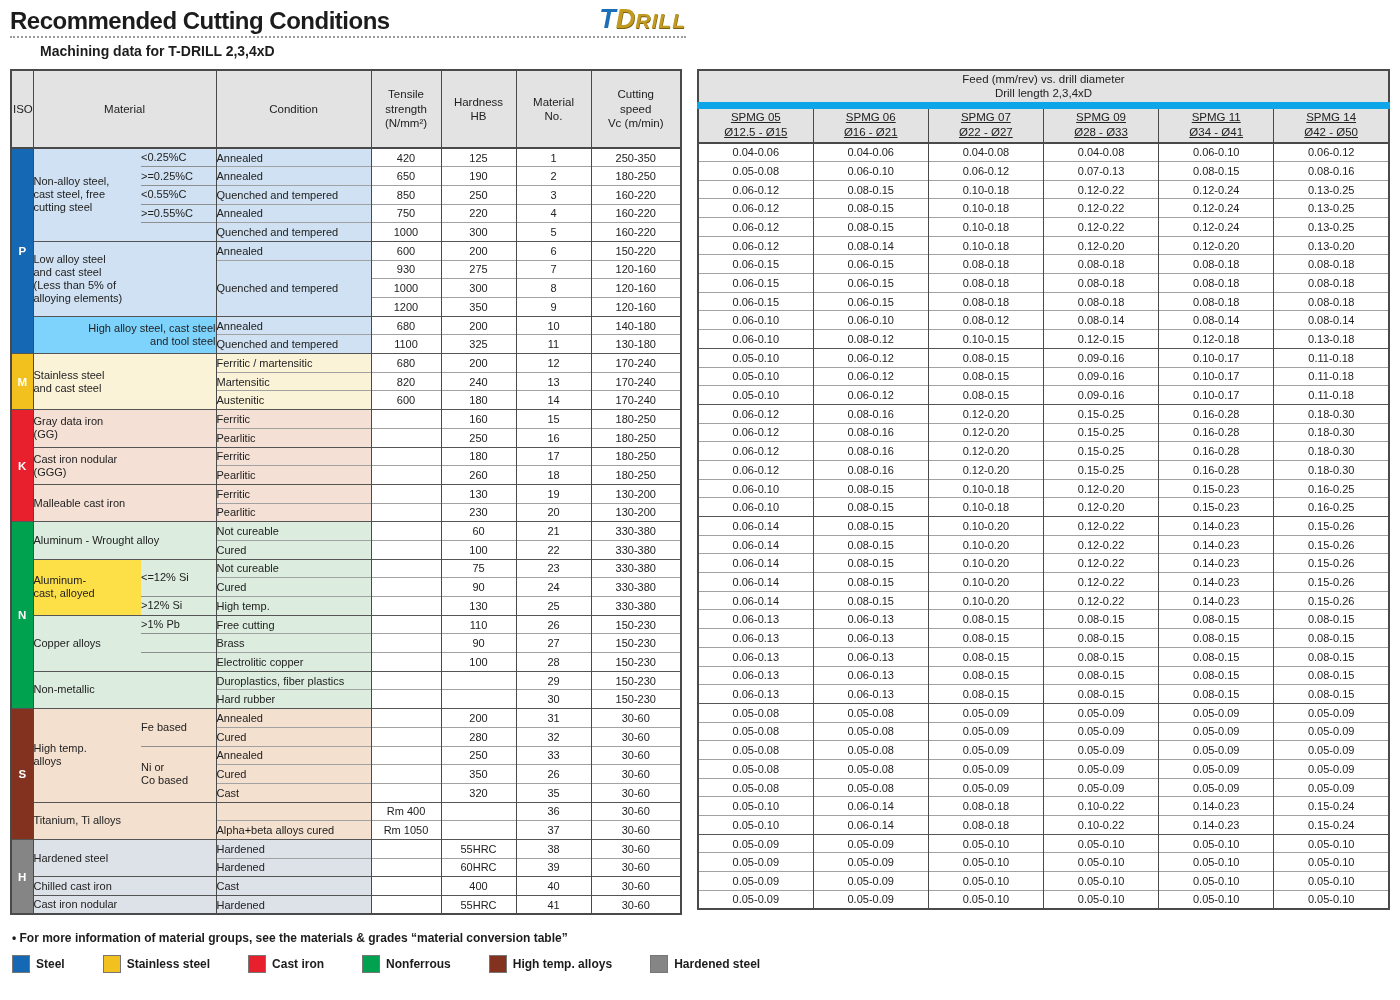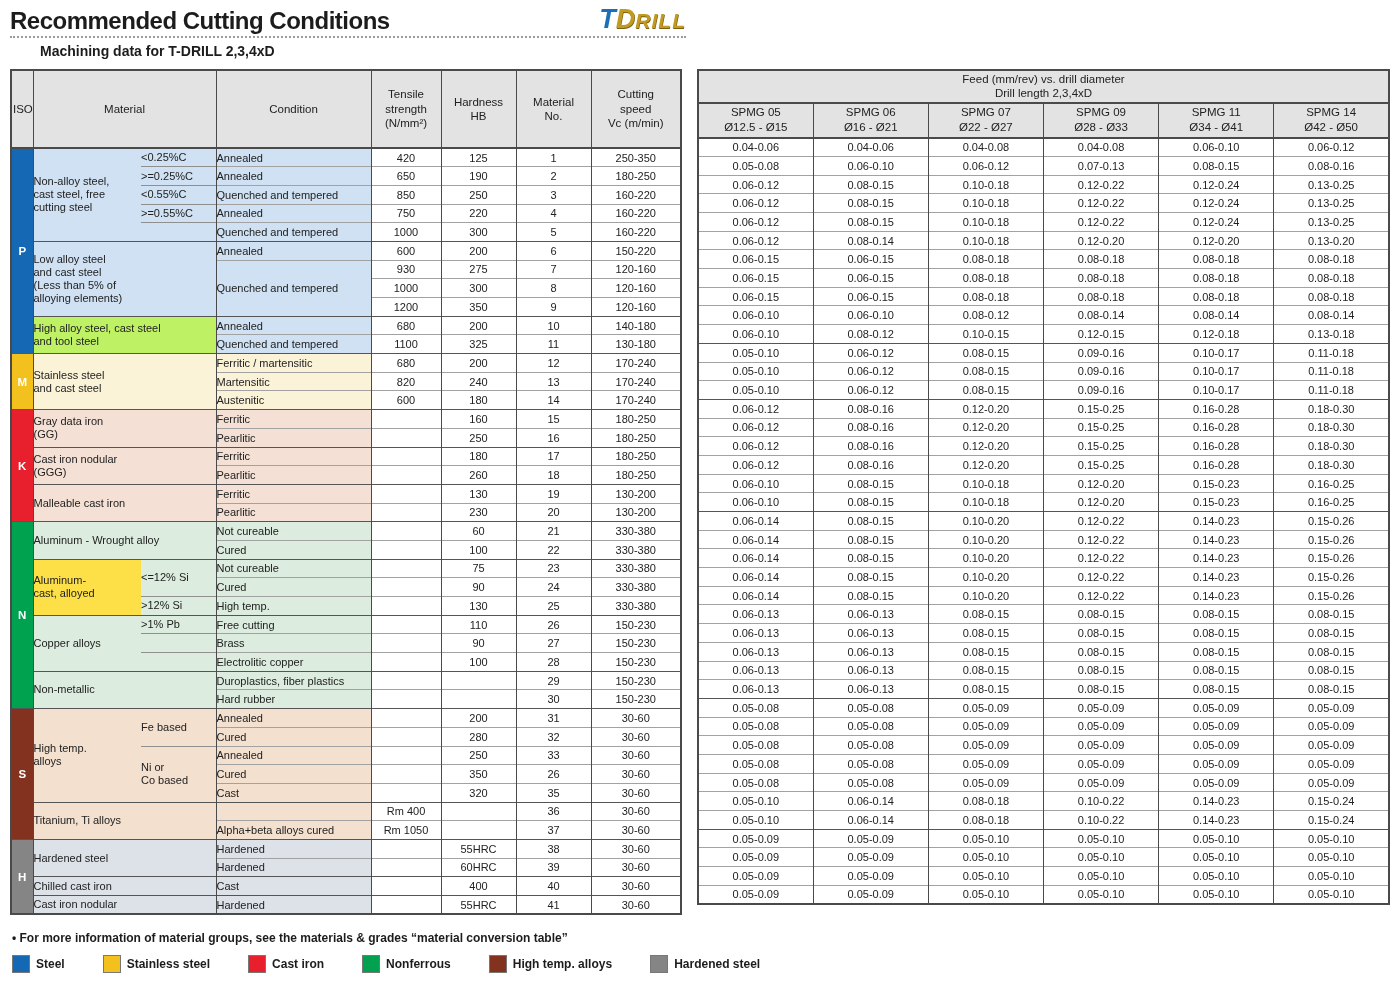--- a/index.html
+++ b/index.html
@@ -23,21 +23,21 @@
     font-size:11px;color:#222;}
   table.left{width:670px;}
   table.right{width:700px;}
   .data-table thead td{background:#e3e3e3;text-align:center;vertical-align:middle;
     border-left:1px solid #4a4a4a;border-bottom:2px solid #4a4a4a;font-size:11.5px;line-height:1.25;}
   .data-table thead td:first-child{border-left:none;}
   .pre{white-space:pre-line;}
   table.left thead tr{height:78px;}
   table.right tr.ghead{height:27px;}
   table.right tr.chead{height:35px;}
-  table.right tr.chead td{border-top:1px solid #0ea5e9;}
+  table.right tr.chead td{border-top:7px solid #0ea5e9;text-decoration:underline;}
 
   .data-table tbody tr{height:18.7px;}
   .data-table tbody td{vertical-align:middle;padding:0;}
 
   
   .iso-cell{border-left:none;text-align:center;color:#ffffff;font-weight:bold;font-size:11.5px;}
   .mat-cell{border-left:1px solid #4a4a4a;text-align:left;padding-left:6px;line-height:13px;
     white-space:pre-line;}
   .qual-cell{border-left:none;text-align:left;padding-left:2px;line-height:13px;
     border-top:1px solid #8f8f8f;white-space:pre-line;}
@@ -171,21 +171,21 @@
             <td class="num-cell">8</td>
             <td class="num-cell">120-160</td>
           </tr>
           <tr>
             <td class="num-cell">1200</td>
             <td class="num-cell">350</td>
             <td class="num-cell">9</td>
             <td class="num-cell">120-160</td>
           </tr>
           <tr class="gstart">
-            <td class="mat-cell" rowspan="2" colspan="2" style="background: #bef264;">High alloy steel, cast steel
+            <td class="mat-cell" rowspan="2" colspan="2" style="background: #7dd3fc; text-align: right;">High alloy steel, cast steel
 and tool steel</td>
             <td class="cond-cell" style="background: rgb(207, 225, 242);">Annealed</td>
             <td class="num-cell">680</td>
             <td class="num-cell">200</td>
             <td class="num-cell">10</td>
             <td class="num-cell">140-180</td>
           </tr>
           <tr>
             <td class="cond-cell" style="background: rgb(207, 225, 242);">Quenched and tempered</td>
             <td class="num-cell">1100</td>

